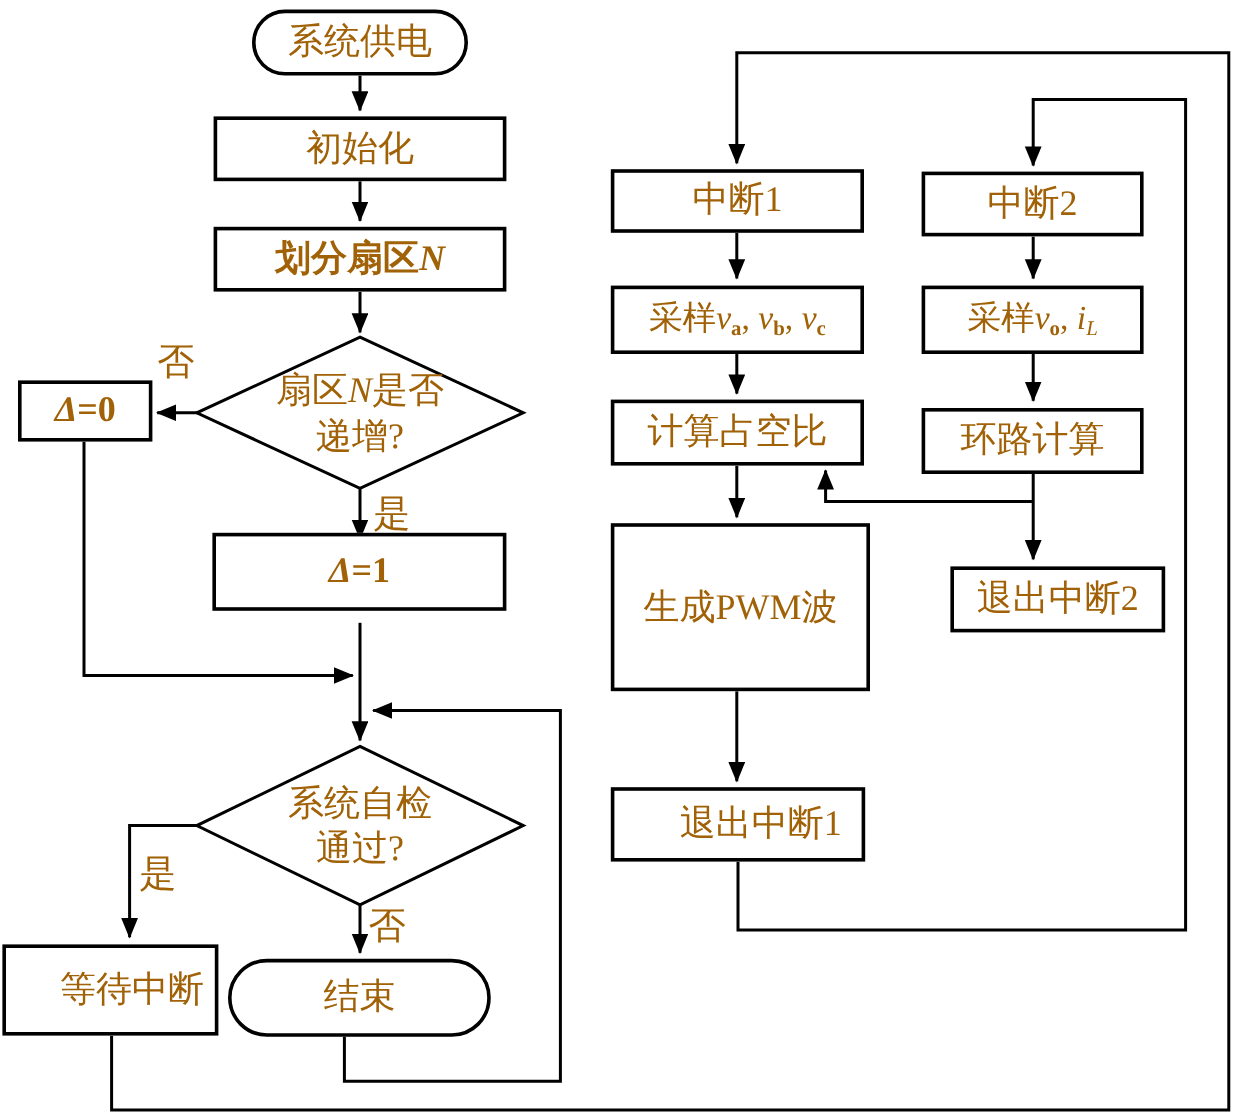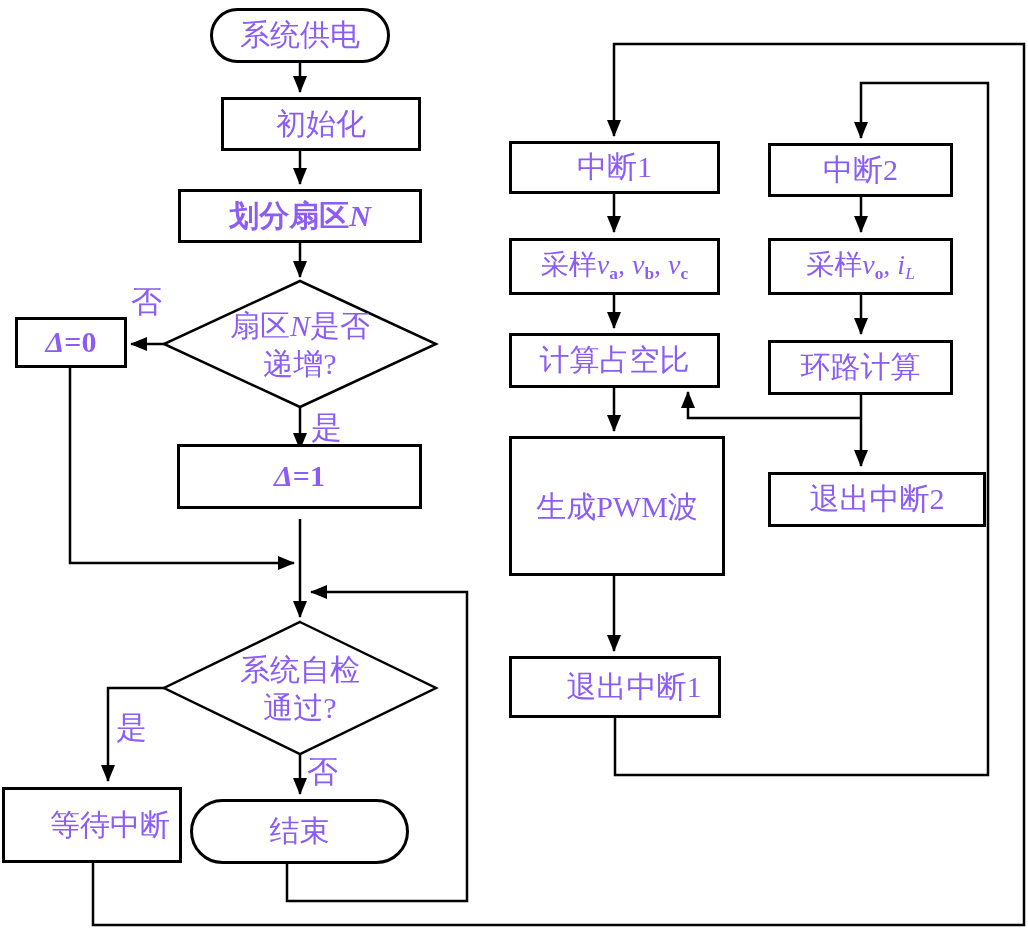--- a/index.html
+++ b/index.html
@@ -1,18 +1,18 @@
 <!DOCTYPE html>
 <html><head>
 <meta charset="utf-8">
 <style>
   html,body{margin:0;padding:0;background:#fff;}
   #stage{
     position:relative;width:1028px;height:931px;background:#fff;
-    font-family:"Liberation Serif","DejaVu Serif",serif;color:#8b5cf6;overflow:hidden;
+    font-family:"Liberation Serif","DejaVu Serif",serif;color:#a16207;overflow:hidden;
   }
   #connectors{position:absolute;left:0;top:0;width:1028px;height:931px;}
   .box{
     position:absolute;border:3px solid #000;background:#fff;box-sizing:border-box;
     display:flex;align-items:center;justify-content:center;
     font-size:30px;line-height:1.15;text-align:center;white-space:nowrap;
   }
   .terminator{border-radius:30px;}
   .dtext{
     position:absolute;text-align:center;font-size:30px;line-height:38px;
@@ -77,21 +77,21 @@
     <path d="M861,418 L688,418 L688,392" marker-end="url(#ah)"></path>
 
     <polygon points="300,281 436,344 300,407 164,344" fill="#fff"></polygon>
     <polygon points="300,622 436,688 300,754 164,688" fill="#fff"></polygon>
   </svg>
 
   <div class="box terminator" style="left:210px;top:8px;width:180px;height:55px;">
     <span>系统供电</span>
   </div>
 
-  <div class="box" style="left:178px;top:97px;width:200px;height:54px;margin-left:43px;">
+  <div class="box" style="left:178px;top:97px;width:244px;height:54px;">
     <span>初始化</span>
   </div>
 
   <div class="box" style="left:178px;top:189px;width:244px;height:54px;font-weight:bold;">
     <span><span>划分扇区</span><span class="it">N</span></span>
   </div>
 
   <div class="dtext" style="left:165px;top:307px;width:270px;">
     <div><span>扇区</span><span class="it">N</span><span>是否</span></div>
     <div>递增?</div>
@@ -150,17 +150,17 @@
   </div>
 
   <div class="box" style="left:768px;top:238px;width:185px;height:57px;font-size:28px;">
     <span><span>采样</span><span class="it">v</span><span class="sub b">o</span><span>, </span><span class="it">i</span><span class="sub it">L</span></span>
   </div>
 
   <div class="box" style="left:768px;top:340px;width:185px;height:55px;">
     <span>环路计算</span>
   </div>
 
-  <div class="box" style="left:768px;top:472px;width:218px;height:55px;">
+  <div class="box" style="left:792px;top:472px;width:179px;height:55px;">
     <span>退出中断2</span>
   </div>
 
 </div>
 
 </body></html>

